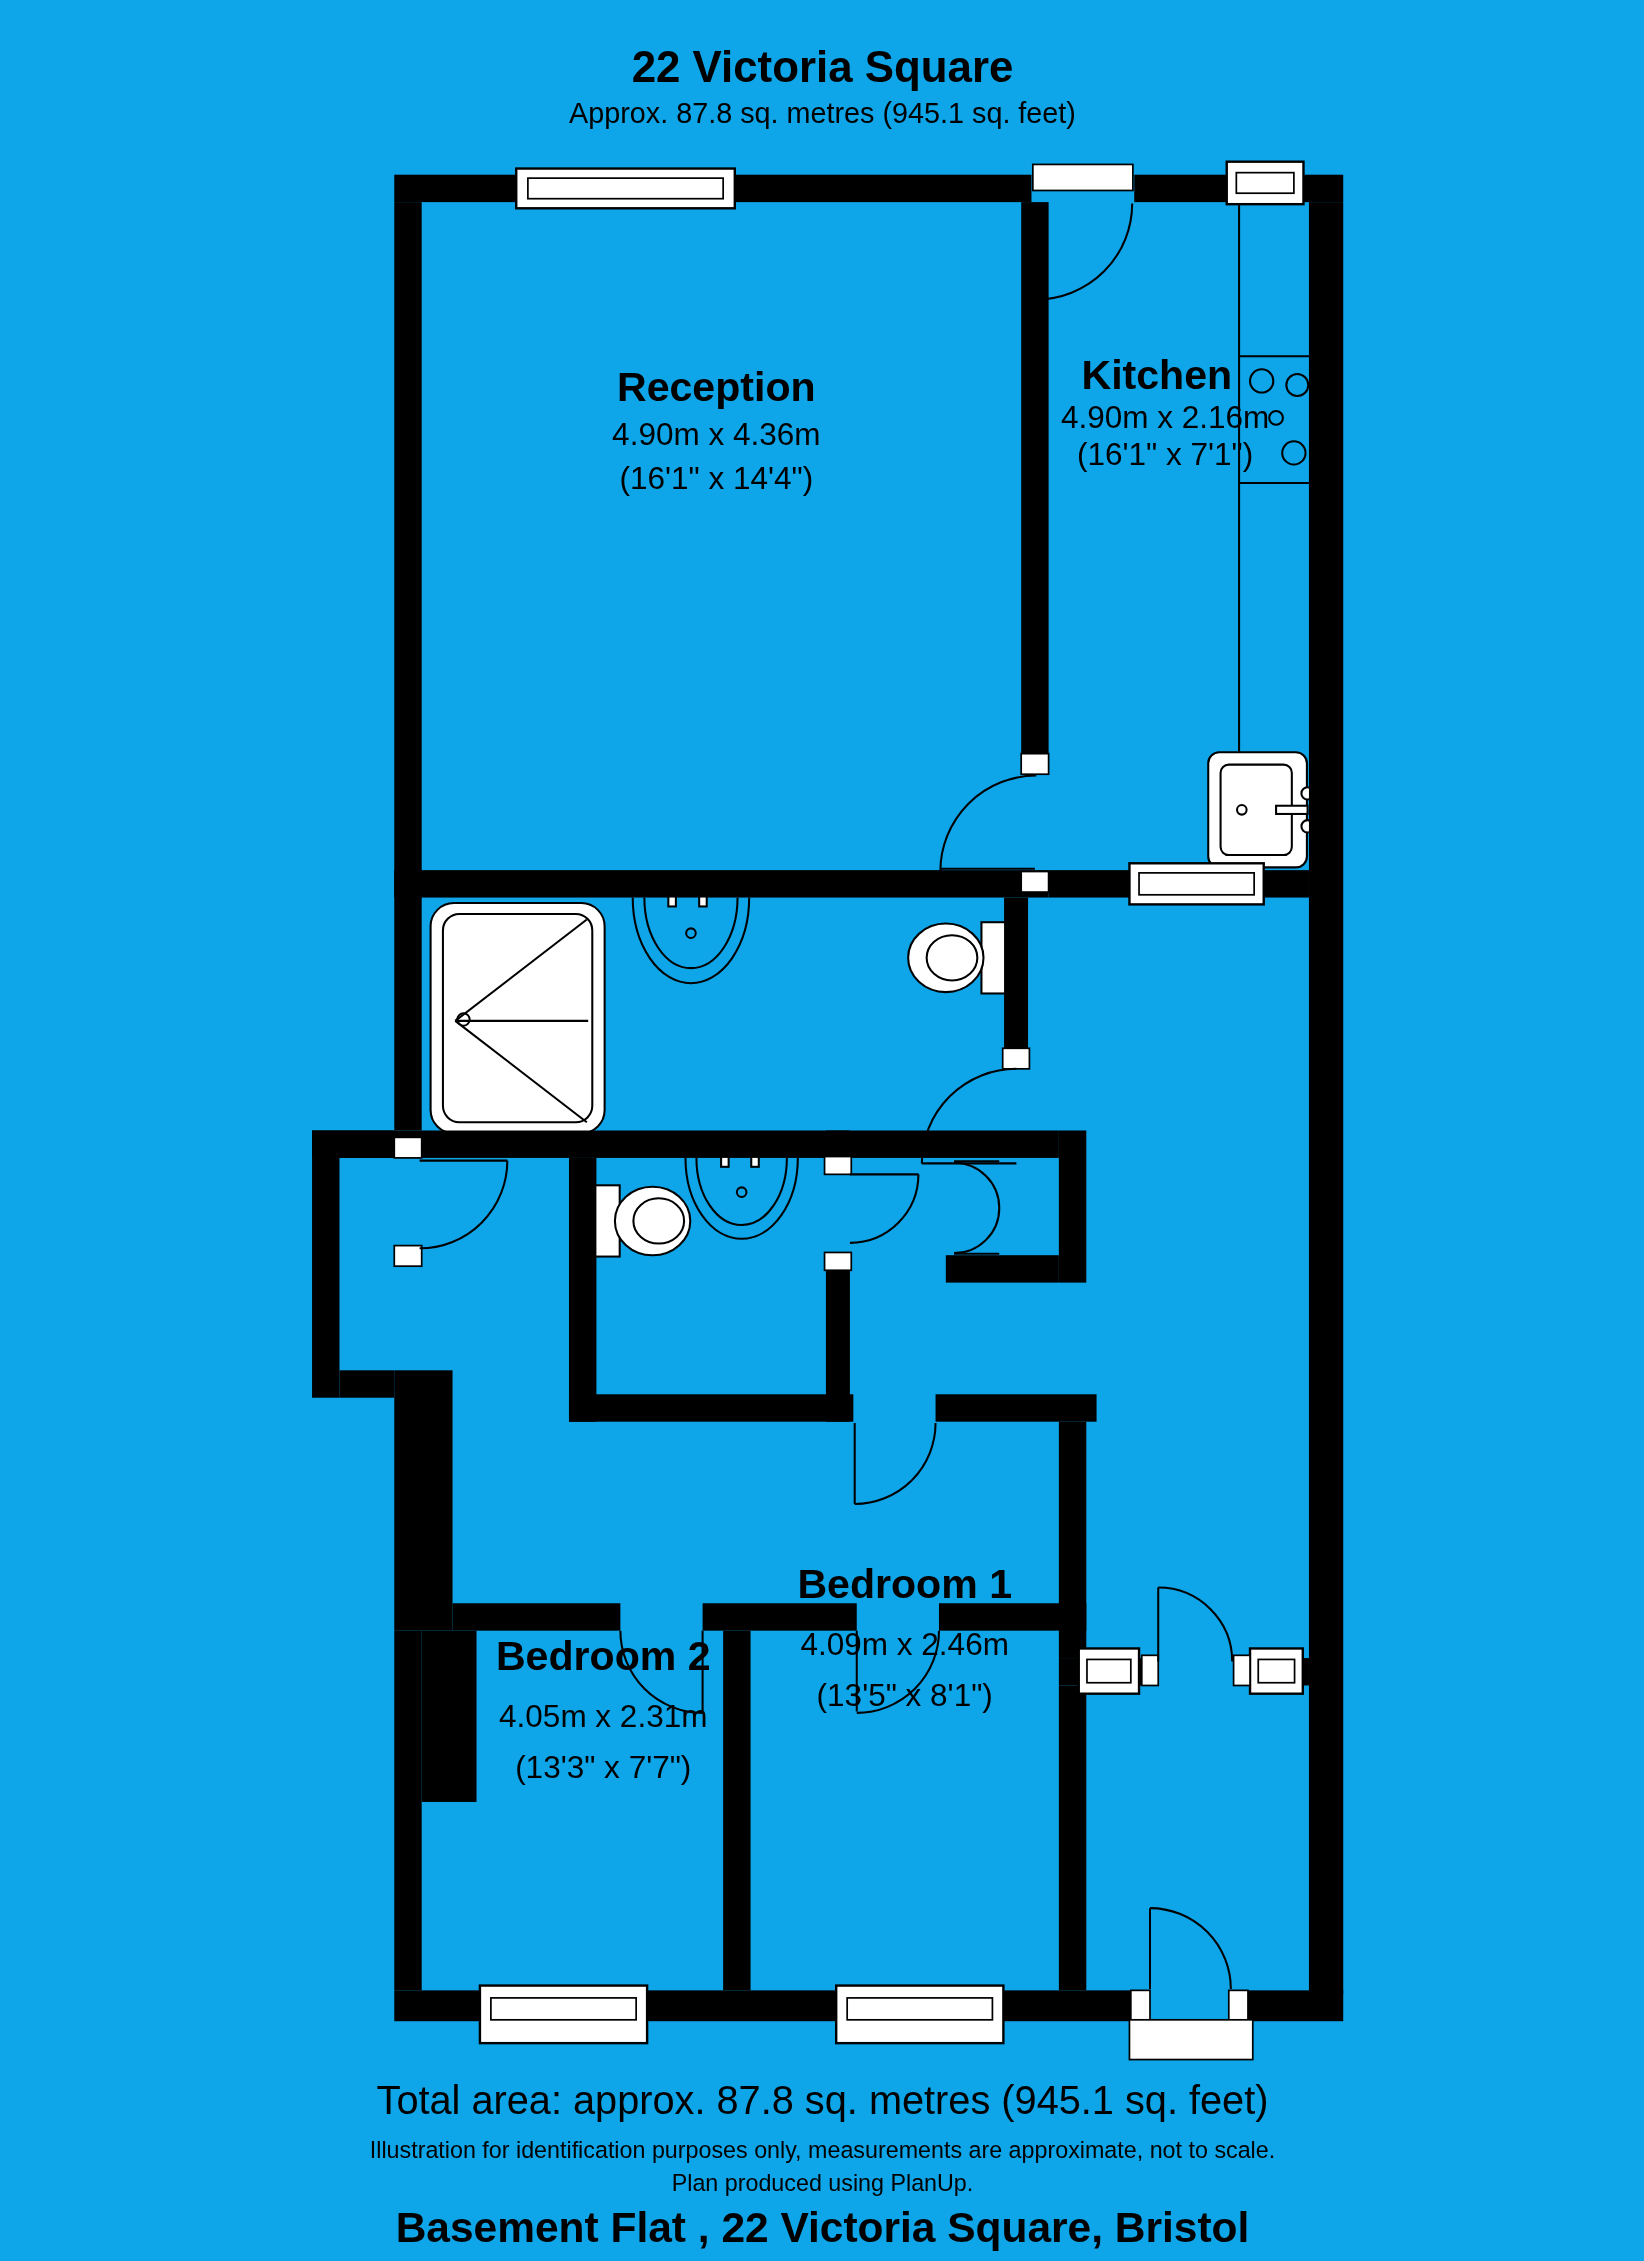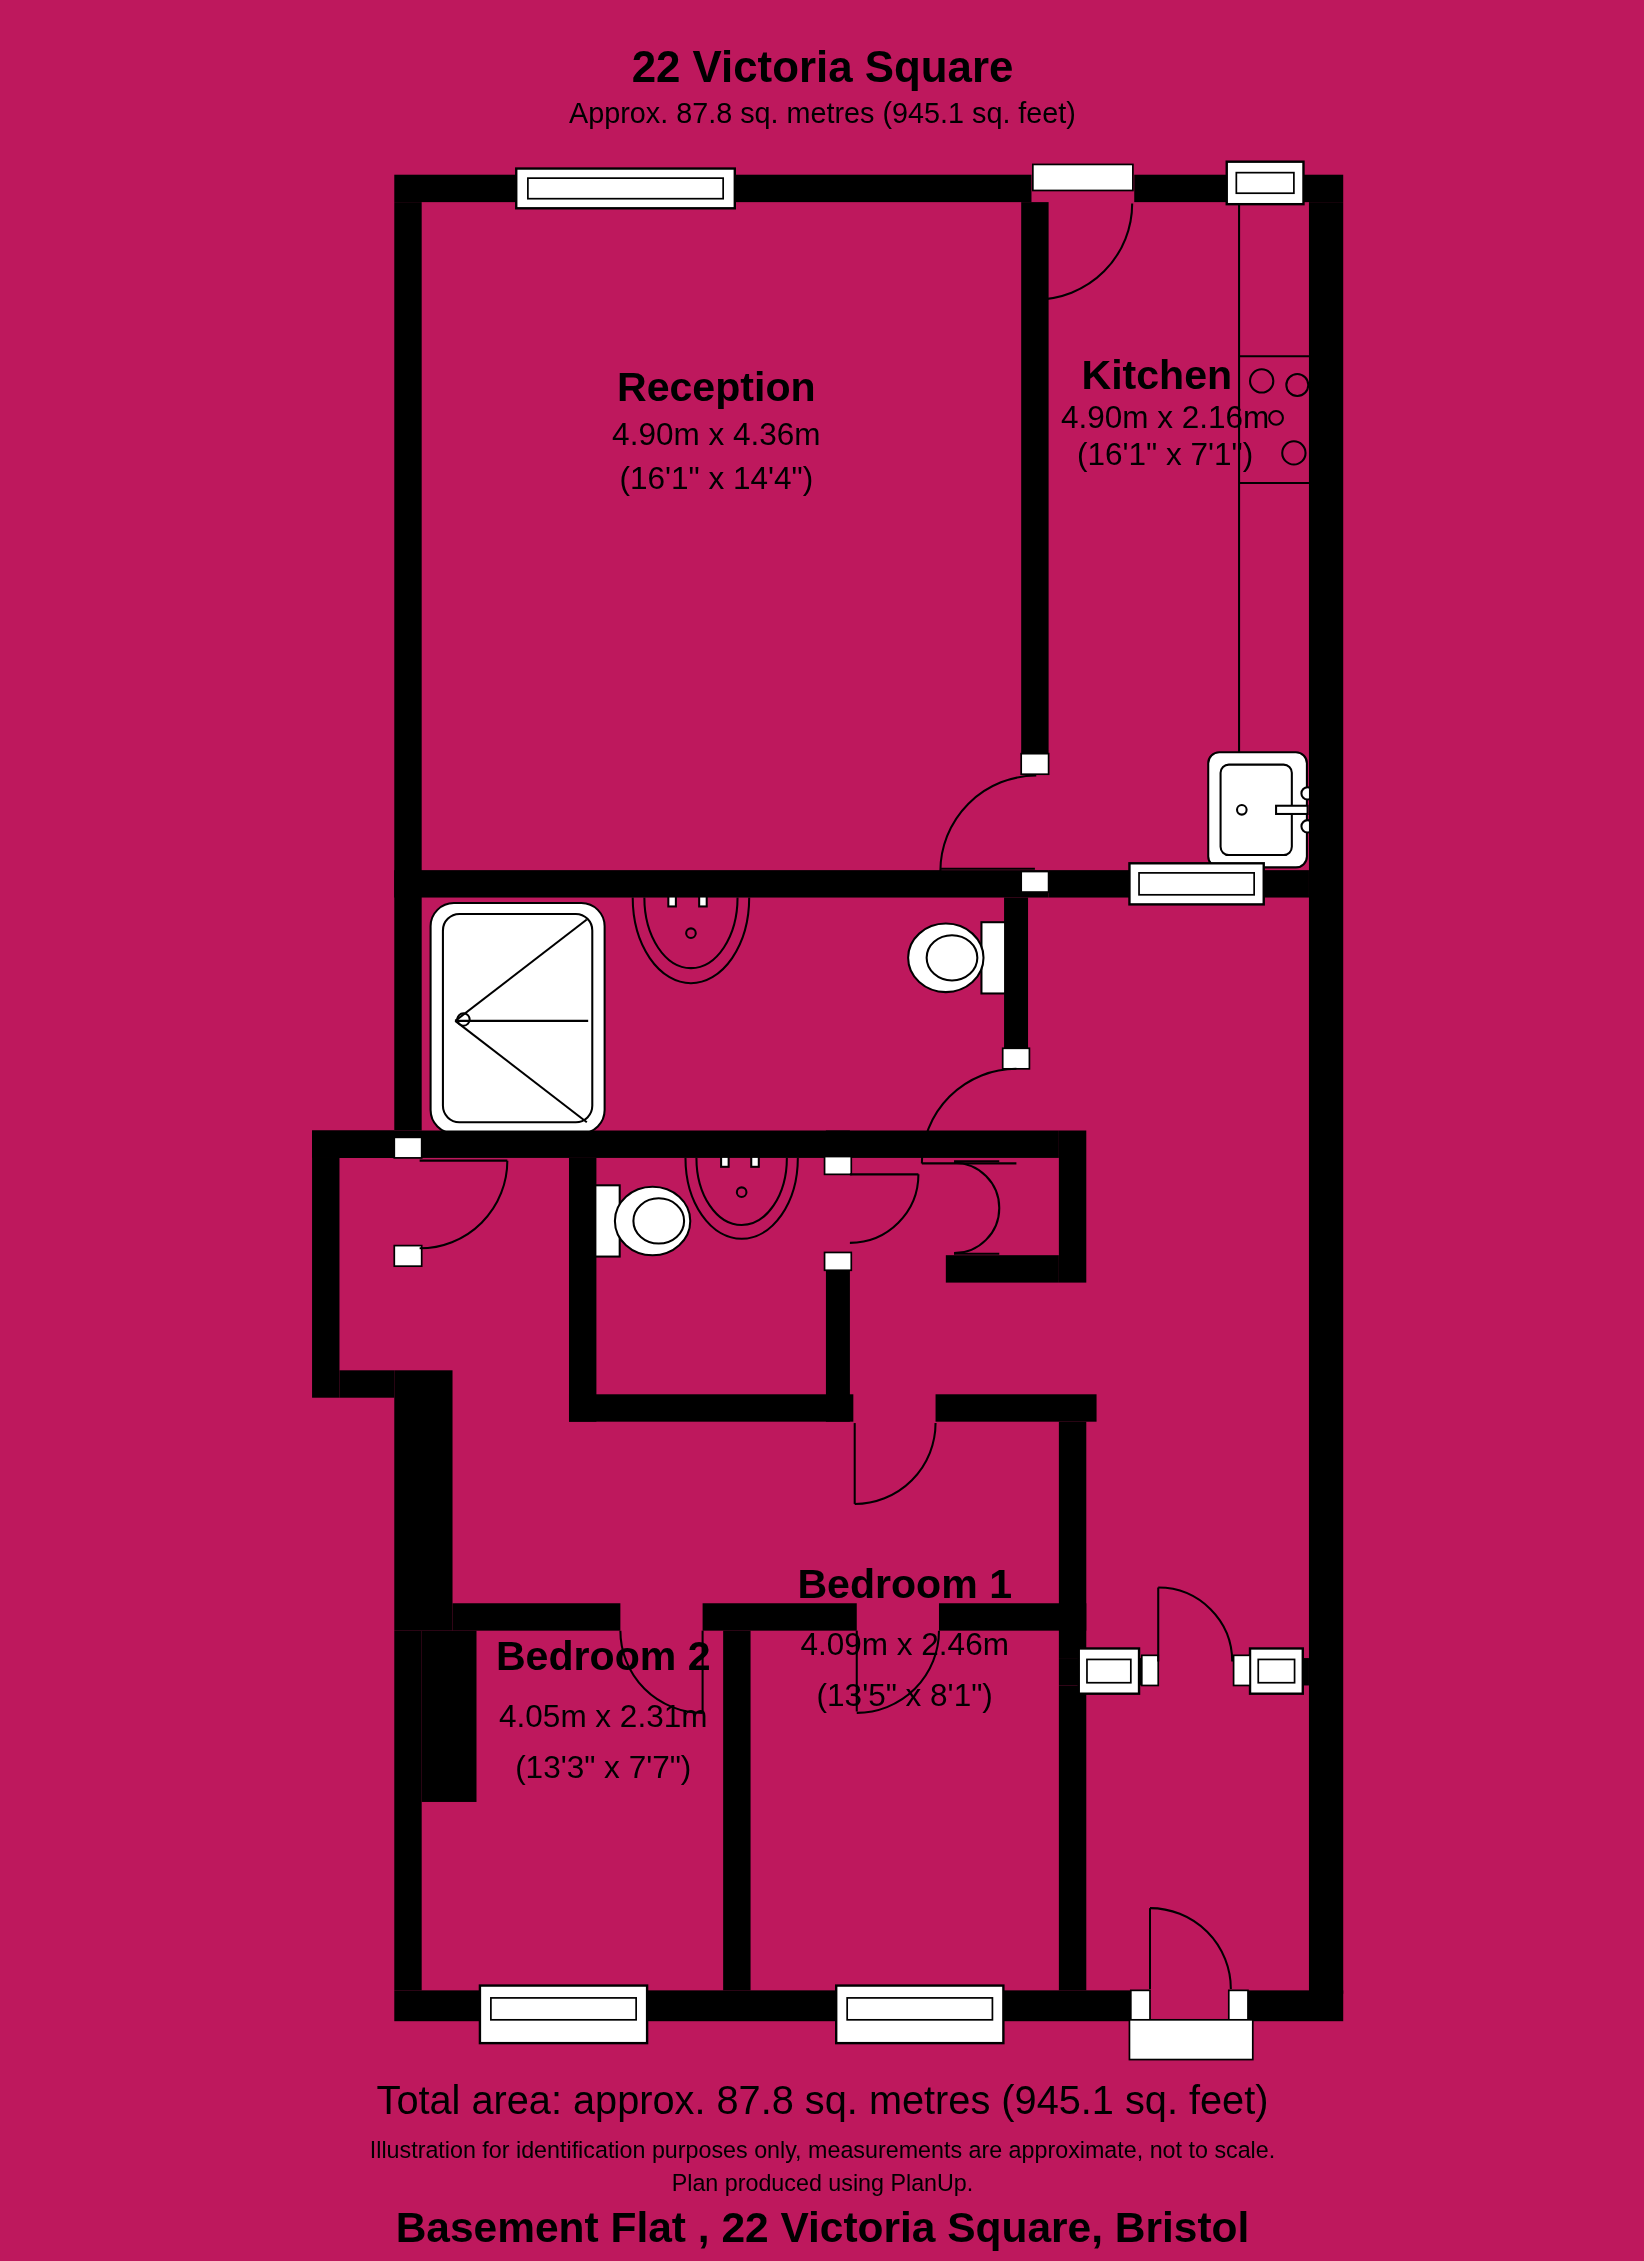--- a/index.html
+++ b/index.html
@@ -1,16 +1,16 @@
 <!DOCTYPE html>
 <html style="font-size:11px"><head>
 <meta charset="utf-8">
 <style>
   html,body{margin:0;padding:0;background:#fff;}
-  .page{position:relative;width:1645px;height:2261px;background:#be185d;overflow:hidden;
+  .page{position:relative;width:1645px;height:2261px;background:#0ea5e9;overflow:hidden;
         font-family:"Liberation Sans", sans-serif;text-align:right;}
   svg{position:absolute;left:0;top:0;}
   .wall{fill:#000000;stroke:none;}
   .fix{fill:#ffffff;stroke:#000000;stroke-width:3;}
   .fixline{fill:none;stroke:#000000;stroke-width:3;}
   .arc{fill:none;stroke:#000000;stroke-width:3;}
   .jamb{fill:#ffffff;stroke:#000000;stroke-width:2.5;}
   .winouter{fill:#ffffff;stroke:#000000;stroke-width:3.5;}
   .wininner{fill:#ffffff;stroke:#000000;stroke-width:2.5;}
   .tapcap{fill:#000000;stroke:none;}

